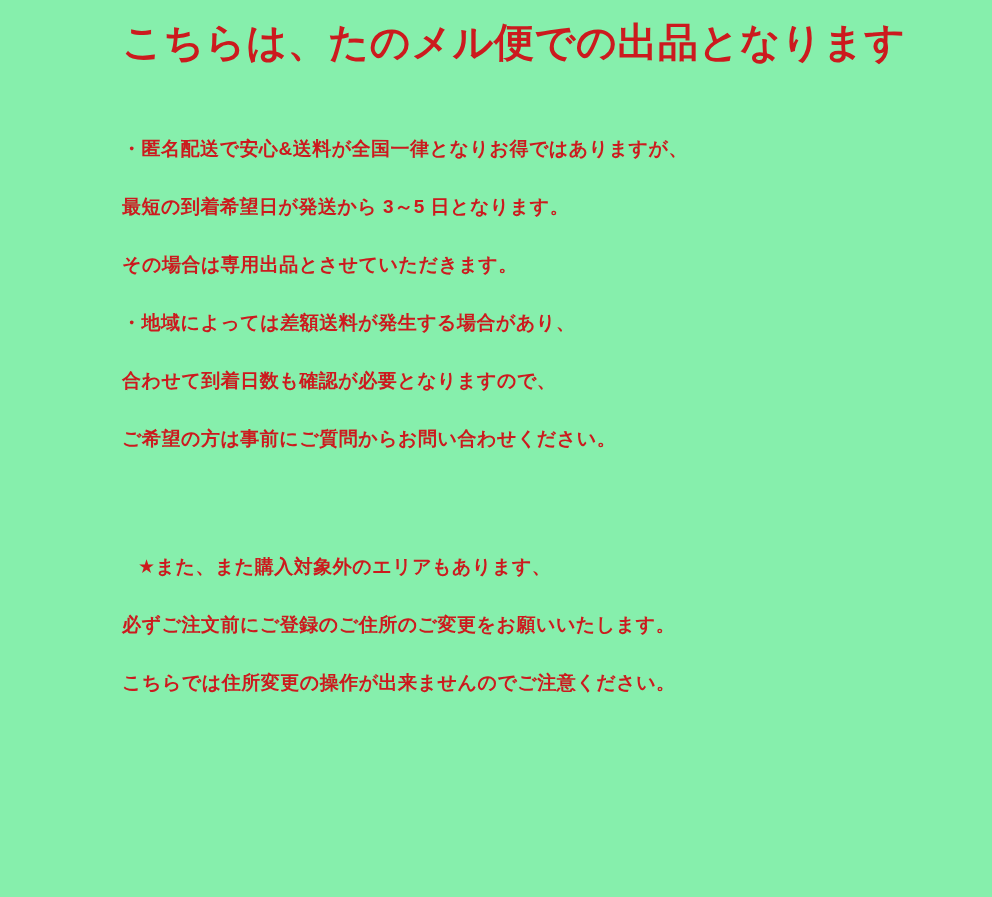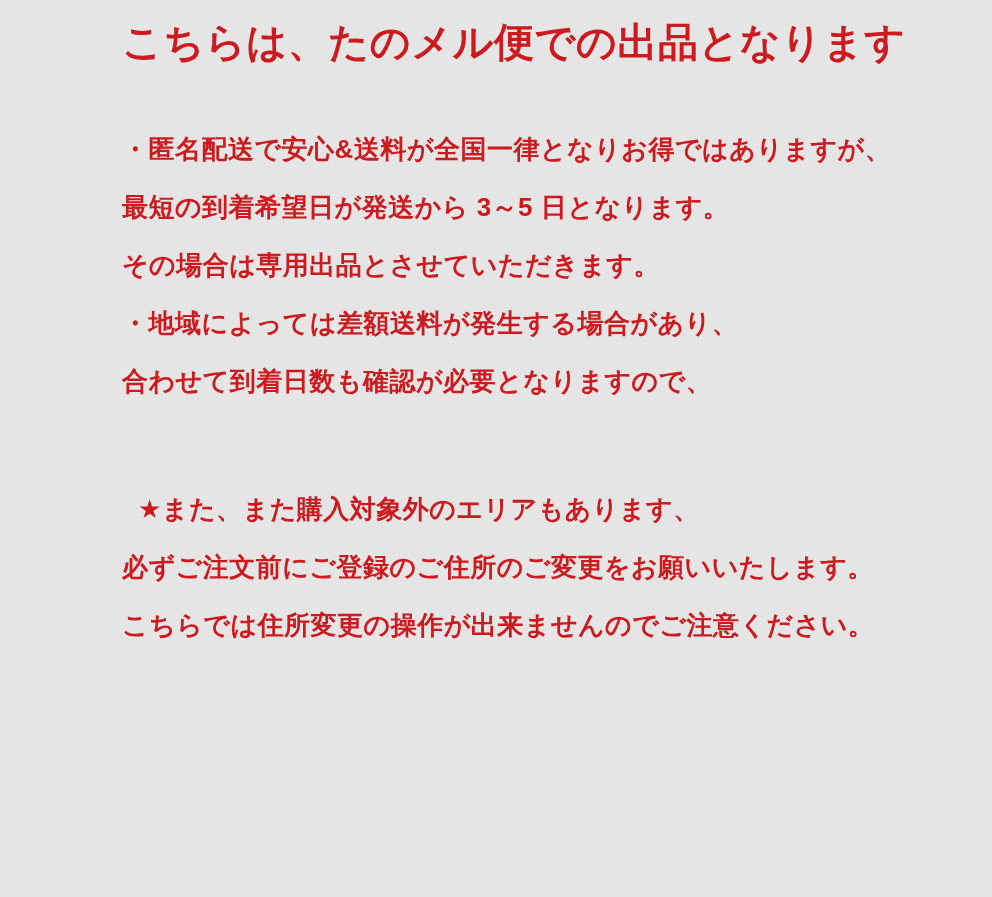--- a/index.html
+++ b/index.html
@@ -4,39 +4,39 @@
 <style>
   html, body {
     margin: 0;
     padding: 0;
     background: #ffffff;
   }
   .page {
     position: relative;
     width: 992px;
     height: 897px;
-    background: #e5e5e5;
+    background: #86efac;
     overflow: hidden;
     font-family: "Liberation Sans", "DejaVu Sans", sans-serif;
     color: #cc1a1e;
   }
   .content {
     padding: 10px 40px 0 122px;
   }
   .title {
     margin: 0 0 46px 0;
     font-size: 40px;
     line-height: 64px;
     font-weight: 700;
     letter-spacing: 0.5px;
     white-space: nowrap;
   }
   .line {
     margin: 0;
-    font-size: 26px;
+    font-size: 19px;
     line-height: 58px;
     font-weight: 700;
     letter-spacing: 0.5px;
     white-space: nowrap;
   }
   .para2-start {
     margin-top: 70px;
   }
   .indent {
     padding-left: 16px;
@@ -47,18 +47,19 @@
 
 <div class="page">
   <div class="content">
     <h1 class="title">こちらは、たのメル便での出品となります</h1>
 
     <p class="line">・匿名配送で安心&amp;送料が全国一律となりお得ではありますが、</p>
     <p class="line">最短の到着希望日が発送から 3～5 日となります。</p>
     <p class="line">その場合は専用出品とさせていただきます。</p>
     <p class="line">・地域によっては差額送料が発生する場合があり、</p>
     <p class="line">合わせて到着日数も確認が必要となりますので、</p>
+    <p class="line">ご希望の方は事前にご質問からお問い合わせください。</p>
 
     <p class="line para2-start indent">★また、また購入対象外のエリアもあります、</p>
     <p class="line">必ずご注文前にご登録のご住所のご変更をお願いいたします。</p>
     <p class="line">こちらでは住所変更の操作が出来ませんのでご注意ください。</p>
   </div>
 </div>
 
 </body></html>

